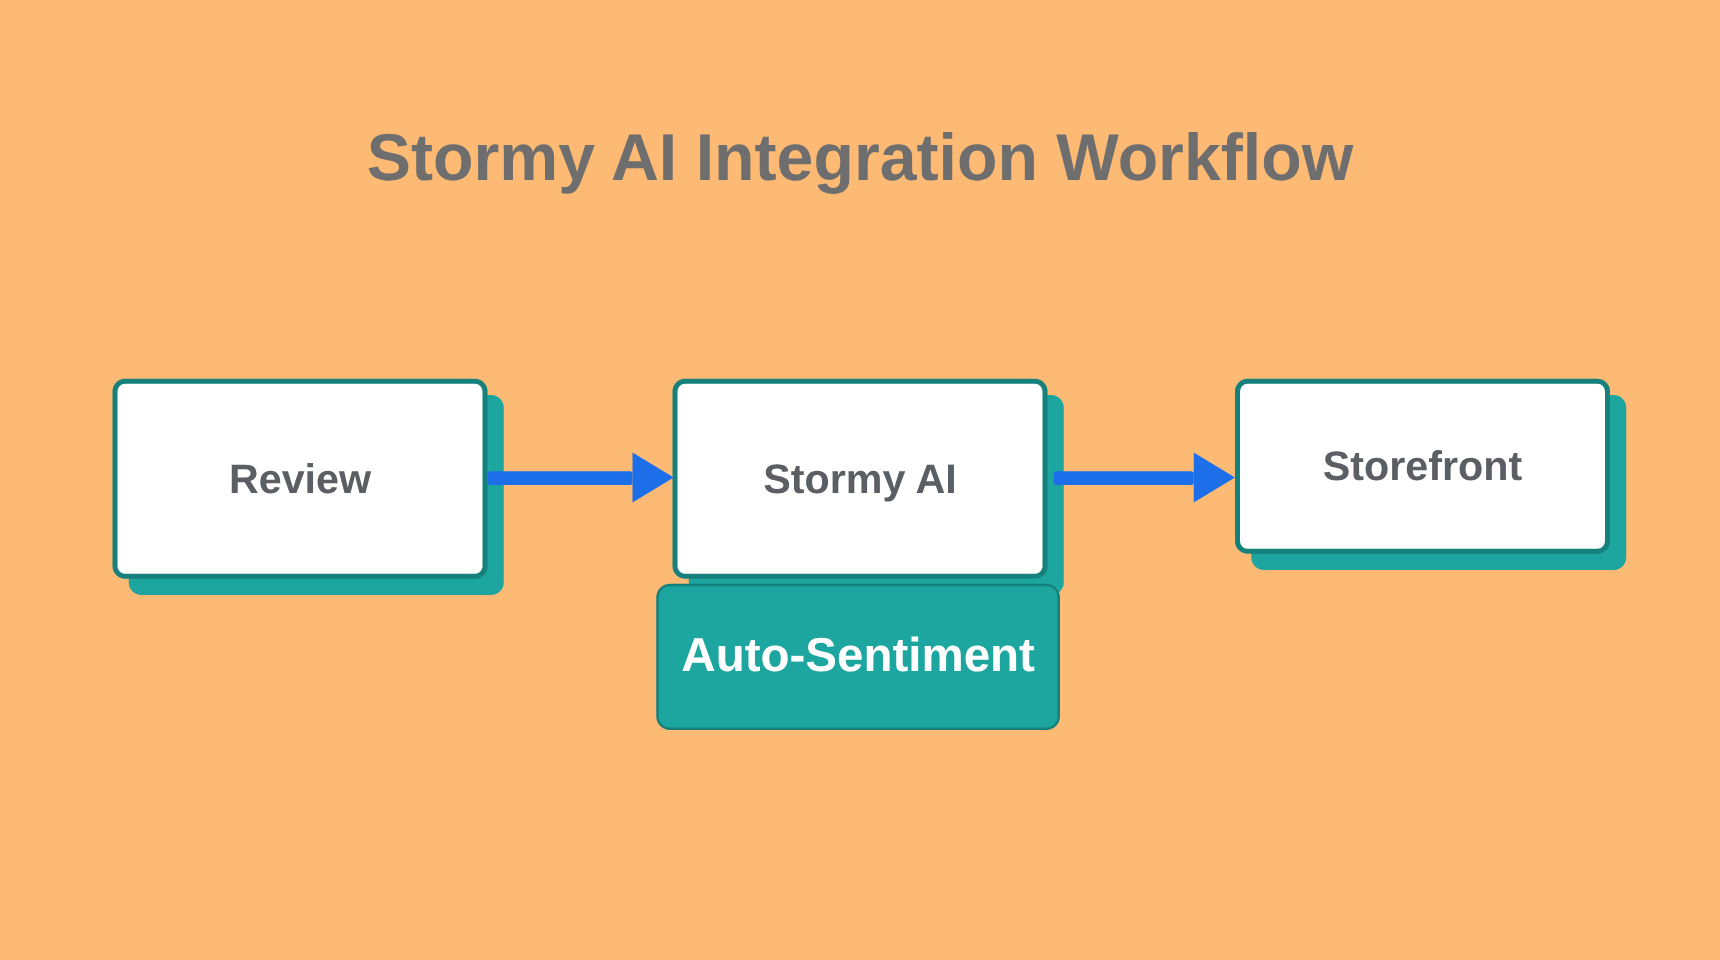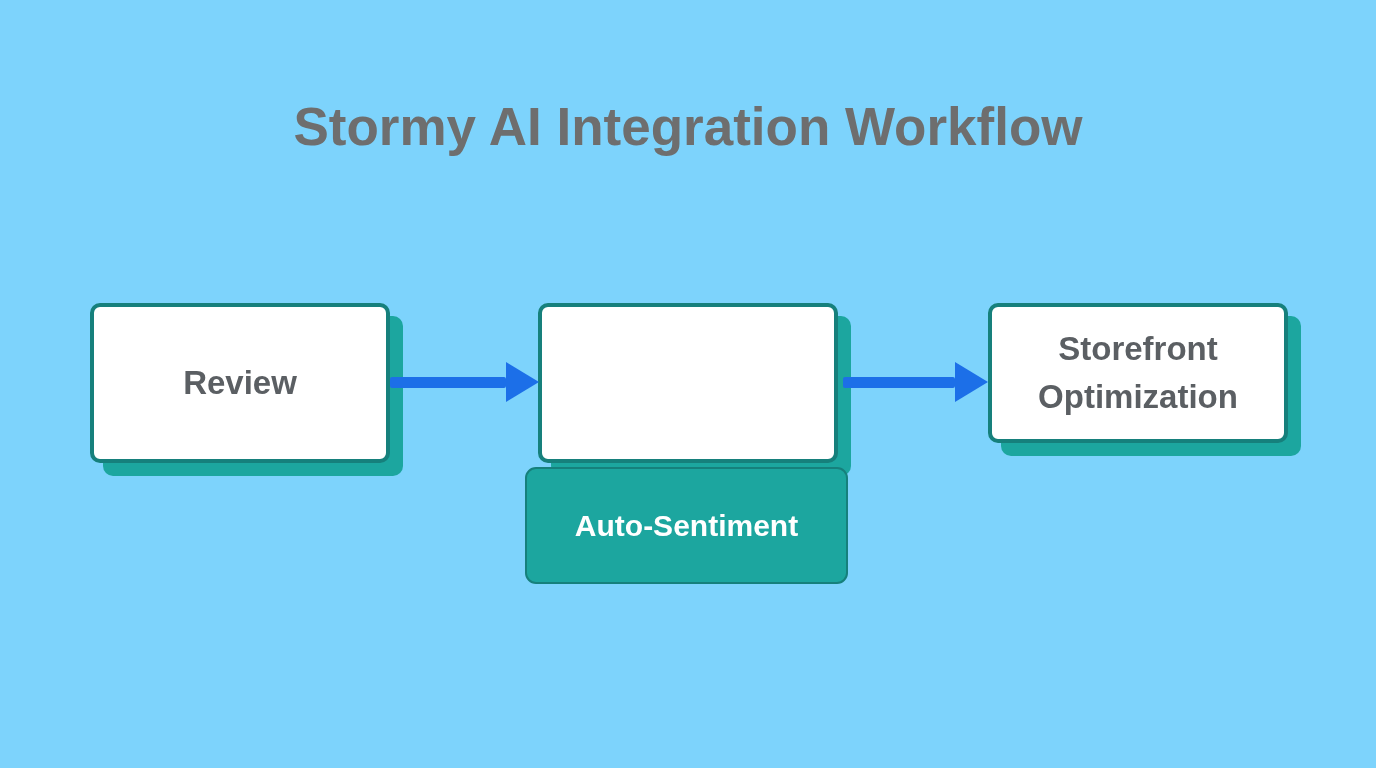--- a/index.html
+++ b/index.html
@@ -5,21 +5,21 @@
   html, body {
     margin: 0;
     padding: 0;
     background: #ffffff;
     font-family: "Liberation Sans", "DejaVu Sans", sans-serif;
   }
   .canvas {
     position: relative;
     width: 1376px;
     height: 768px;
-    background: #7dd3fc;
+    background: #fdba74;
     overflow: hidden;
   }
   .diagram-title {
     position: absolute;
     top: 96px;
     left: 0;
     width: 100%;
     margin: 0;
     text-align: center;
     font-size: 53px;
@@ -59,21 +59,21 @@
     border: 2px solid #16807c;
     border-radius: 11px;
     display: flex;
     flex-direction: column;
     align-items: center;
     justify-content: center;
     z-index: 3;
   }
   .badge .bline {
     display: block;
-    font-size: 30px;
+    font-size: 38px;
     font-weight: 700;
     line-height: 53px;
     color: #ffffff;
     text-align: center;
   }
   .badge2 { left: 525px; top: 467px; width: 323px; height: 117px; }
   .badge3 { left: 992px; top: 466px; width: 291px; height: 65px; }
 
   .arrow {
     position: absolute;
@@ -109,30 +109,30 @@
   <div class="node node1">
     <span class="nline">Review</span>
   </div>
 
   <div class="arrow arrow1">
     <div class="arrow-line"></div>
     <div class="arrow-head"></div>
   </div>
 
   <div class="node node2">
+    <span class="nline">Stormy AI</span>
   </div>
 
   <div class="badge badge2">
     <span class="bline">Auto-Sentiment</span>
   </div>
 
   <div class="arrow arrow2">
     <div class="arrow-line"></div>
     <div class="arrow-head"></div>
   </div>
 
   <div class="node node3">
     <span class="nline">Storefront</span>
-    <span class="nline">Optimization</span>
   </div>
 
 
 </div>
 
 </body></html>

